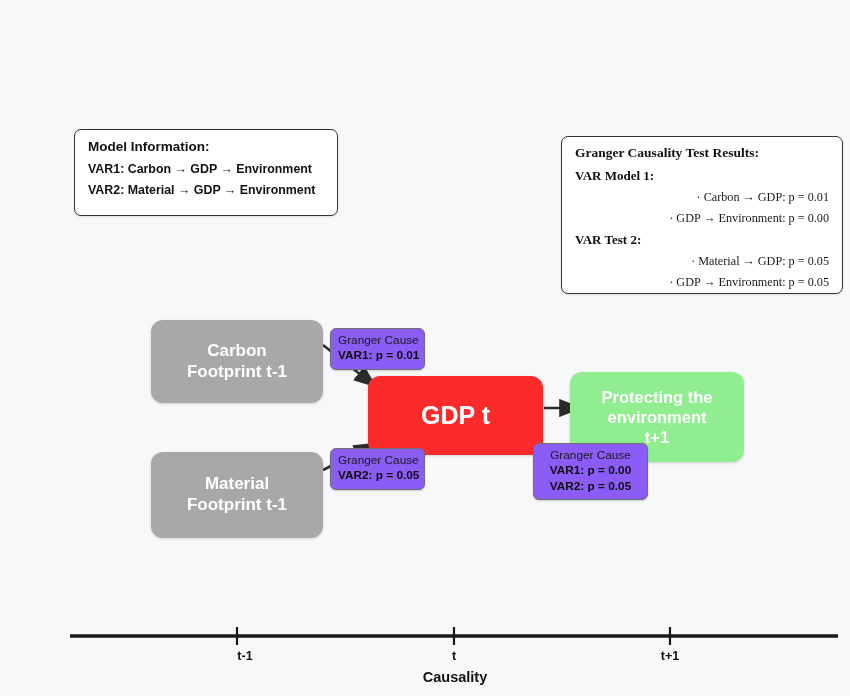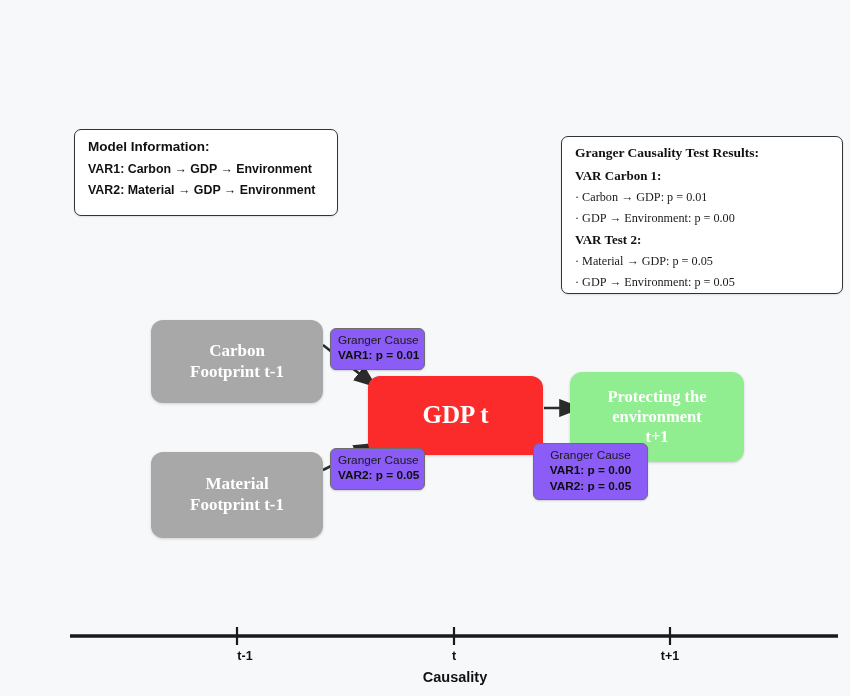--- a/index.html
+++ b/index.html
@@ -72,36 +72,36 @@
     margin: 0 0 9px 0;
     white-space: nowrap;
   }
   .info-bullet {
     font-size: 12.2px;
     font-weight: normal;
     color: #1a1a1a;
     line-height: 1.0;
     margin: 0 0 9px 0;
     white-space: nowrap;
+    text-align: right;
   }
 
   
   .node {
     position: absolute;
     border-radius: 12px;
     box-sizing: border-box;
     display: flex;
     align-items: center;
     justify-content: center;
     text-align: center;
     color: #ffffff;
     font-weight: bold;
     line-height: 1.22;
     box-shadow: 0 1px 3px rgba(0,0,0,0.16);
-    font-family: Liberation Serif, serif;
   }
   #node-carbon {
     left: 121px;
     top: 320px;
     width: 172px;
     height: 83px;
     background: #a8a8a8;
     font-size: 17px;
   }
   #node-material {
@@ -208,21 +208,21 @@
 
   <div class="info-box" id="model-info-box">
     <div class="info-title">Model Information:</div>
     <div class="info-line">VAR1: Carbon → GDP → Environment</div>
     <div class="info-line">VAR2: Material → GDP → Environment</div>
   </div>
 
   <div class="info-box" id="granger-results-box">
     <div class="info-title">Granger Causality Test Results:</div>
 
-    <div class="info-sub">VAR Carbon 1:</div>
+    <div class="info-sub">VAR Model 1:</div>
     <div class="info-bullet">· Carbon → GDP: p = 0.01</div>
     <div class="info-bullet">· GDP → Environment: p = 0.00</div>
 
     <div class="info-sub">VAR Test 2:</div>
     <div class="info-bullet">· Material → GDP: p = 0.05</div>
     <div class="info-bullet">· GDP → Environment: p = 0.05</div>
   </div>
 
   <div class="node" id="node-carbon" style="background: rgb(168, 168, 168); color: rgb(255, 255, 255);">
     <span>Carbon<br>Footprint t-1</span>

